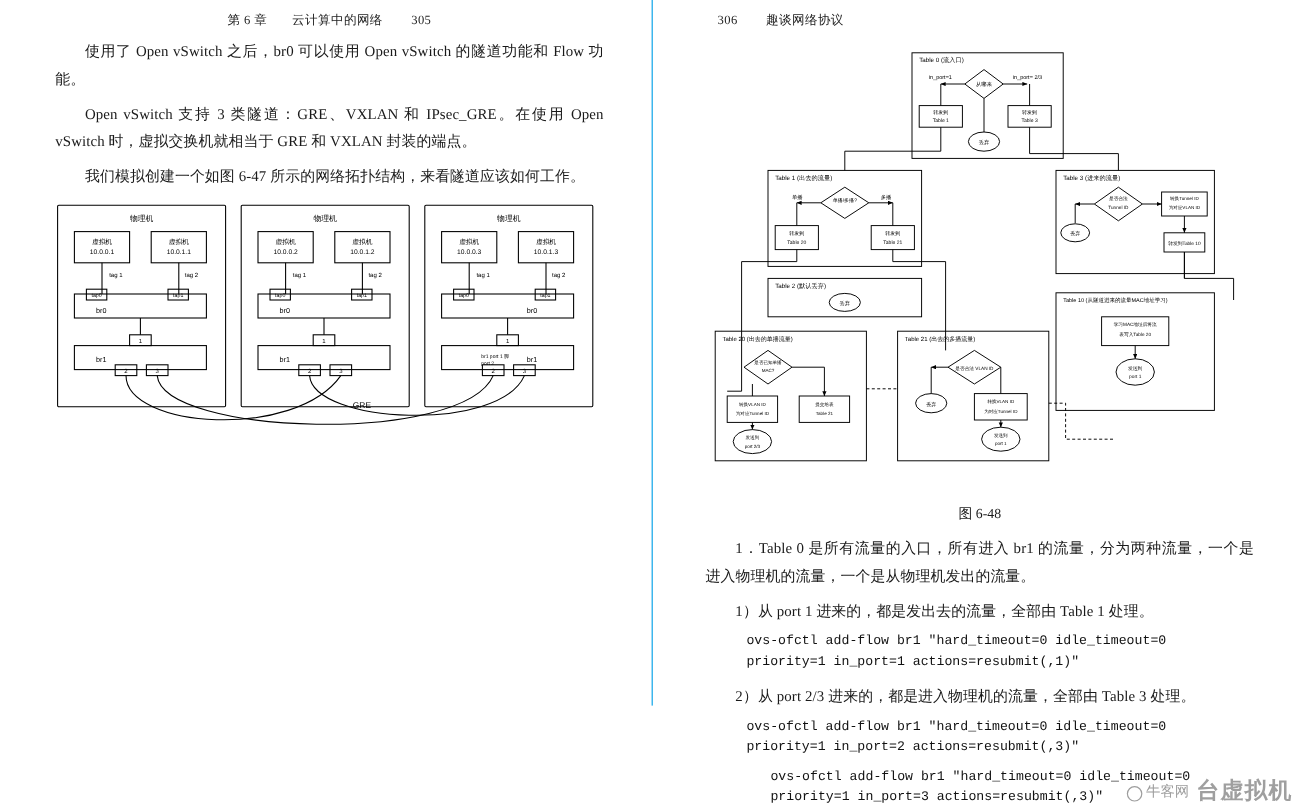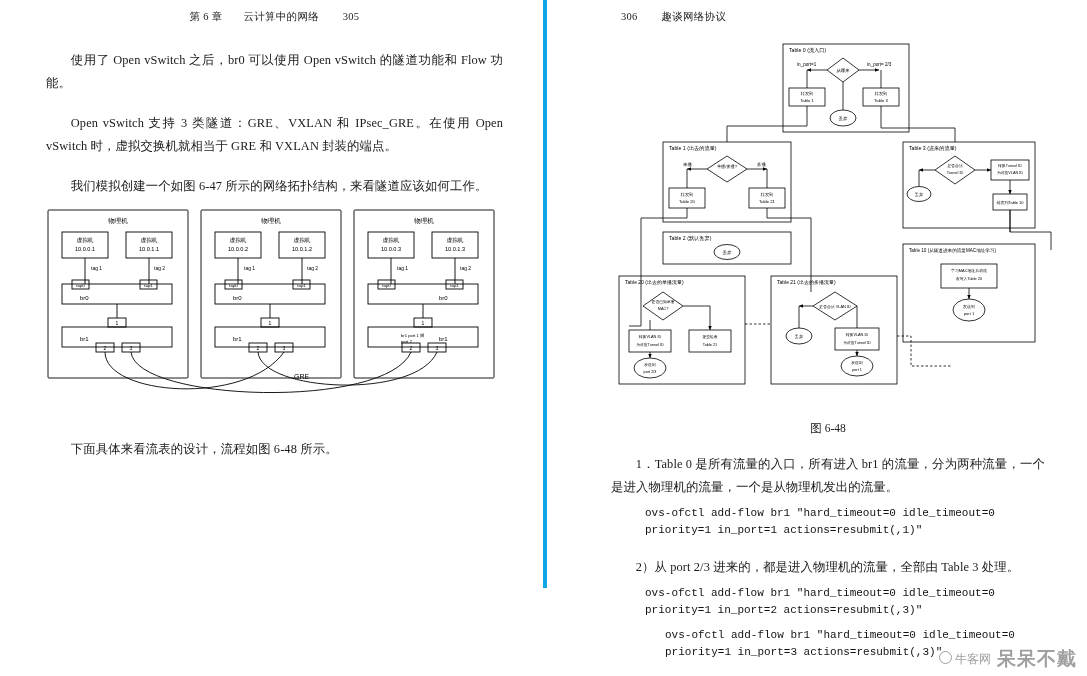--- a/index.html
+++ b/index.html
@@ -10,31 +10,31 @@
   body {
     width: 1087px; height: 676px;
     font-family: "Liberation Serif", serif;
     color: #1a1a1a;
     overflow: hidden;
     position: relative;
   }
   .spread { display: flex; width: 1087px; height: 676px; }
   .page { position: relative; height: 588px; }
   .page.left { width: 543px; padding: 10px 40px 0 46px; }
-  .page.right { width: 544px; padding: 10px 42px 0 64px; border-left: 4px solid #0ea5e9; }
+  .page.right { width: 544px; padding: 10px 42px 0 44px; border-left: 1px solid #0ea5e9; }
 
   .hdr { font-size: 10.5px; color: #222; height: 22px; letter-spacing: .3px; }
   .hdr.left { text-align: center; }
   .hdr.right { text-align: left; padding-left: 10px; }
   .hdr .pn { margin: 0 6px; }
 
   p.body {
     font-size: 12.4px;
     line-height: 1.85;
-    margin: 17px 0 6px 0;
+    margin: 0 0 6px 0;
     text-indent: 2em;
     text-align: justify;
     letter-spacing: .1px;
   }
 
   .figcap { text-align: center; font-size: 11.5px; margin: 5px 0 10px 0; }
 
   pre.code {
     font-family: "Liberation Mono", monospace;
     font-size: 11px;
@@ -58,21 +58,21 @@
   .wm {
     position: absolute;
     right: 10px; bottom: 4px;
     display: flex; align-items: center; gap: 6px;
     font-size: 16px; color: #9a9a9a;
     font-family: "Liberation Sans", sans-serif;
     opacity: .85;
   }
   .wm .nk {
     font-size: 12px; color: #8c8c8c;
-    display: flex; align-items: flex-start; gap: 3px;
+    display: flex; align-items: flex-end; gap: 3px;
   }
   .wm .nk .bird {
     display: inline-block; width: 13px; height: 13px;
     border-radius: 50%; border: 1.4px solid #8c8c8c;
   }
   .wm .big { font-size: 19px; color: #8f8f8f; letter-spacing: 1px; font-weight: bold; }
 </style>
 </head>
 <body>
 
@@ -189,21 +189,20 @@
 
           <path d="M59 146 C 59 190, 200 200, 238 146"></path>
           <path d="M85 146 C 90 196, 340 204, 365 146"></path>
           <path d="M212 146 C 215 186, 370 194, 391 146"></path>
           <text x="248" y="173" font-size="7" stroke="none" fill="#000">GRE</text>
         </g>
       </svg>
     </div>
 
 
-    <p class="body">下面具体来看流表的设计，流程如图 6-48 所示。</p>
   </div>
 
   <div class="page right">
 
     <div class="hdr right">
       <span>306</span>
       <span class="pn">&nbsp;&nbsp;</span>
       <span>趣谈网络协议</span>
     </div>
 
@@ -331,29 +330,30 @@
           <path d="M134 288 L160 288" stroke-dasharray="2.5,2"></path>
           <path d="M286 300 L300 300 L300 330 L340 330" stroke-dasharray="2.5,2"></path>
           <path d="M55 332 L100 332" stroke-dasharray="2.5,2" opacity="0"></path>
         </g>
       </svg>
     </div>
 
     <div class="figcap">图 6-48</div>
 
     <p class="body">1．Table 0 是所有流量的入口，所有进入 br1 的流量，分为两种流量，一个是进入物理机的流量，一个是从物理机发出的流量。</p>
+    <p class="body">1）从 port 1 进来的，都是发出去的流量，全部由 Table 1 处理。</p>
     <pre class="code">ovs-ofctl add-flow br1 "hard_timeout=0 idle_timeout=0
 priority=1 in_port=1 actions=resubmit(,1)"</pre>
     <p class="body">2）从 port 2/3 进来的，都是进入物理机的流量，全部由 Table 3 处理。</p>
     <pre class="code">ovs-ofctl add-flow br1 "hard_timeout=0 idle_timeout=0
 priority=1 in_port=2 actions=resubmit(,3)"</pre>
     <pre class="code ind2">ovs-ofctl add-flow br1 "hard_timeout=0 idle_timeout=0
 priority=1 in_port=3 actions=resubmit(,3)"</pre>
   </div>
 </div>
 
 <div class="wm">
   <span class="nk">
     <span class="bird"></span>
     <span>牛客网</span>
   </span>
-  <span class="big">呆呆不戴</span>
+  <span class="big">台虚拟机</span>
 </div>
 
 </body></html>

